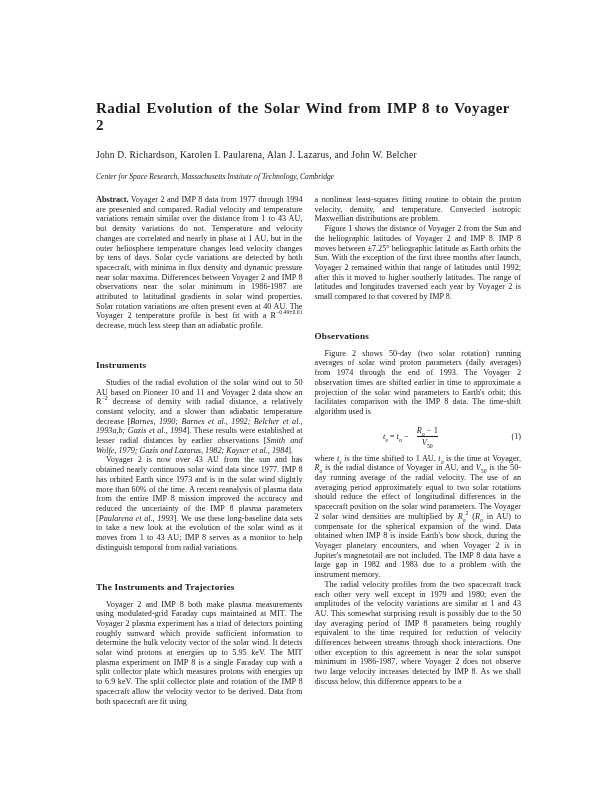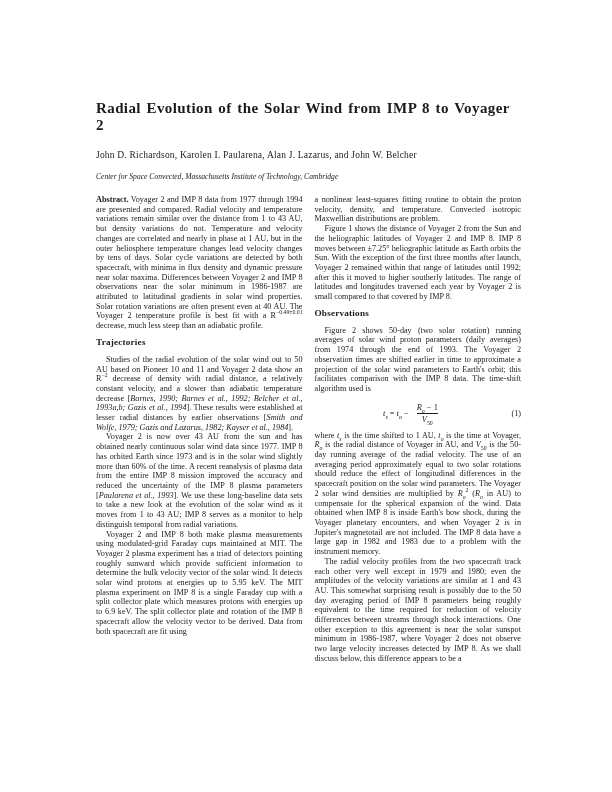--- a/index.html
+++ b/index.html
@@ -32,21 +32,21 @@
   }
   .col{width:207px;}
   .para{
     font-size:8.2px;line-height:9.7px;
     text-align:justify;margin:0;
   }
   .para.indent{text-indent:10px;}
   sup,sub{font-size:70%;line-height:0;}
   .heading{
     font-size:9.2px;font-weight:bold;
-    margin:6px 0 8px 0;letter-spacing:0.2px;
+    margin:29px 0 8px 0;letter-spacing:0.2px;
   }
   .equation{
     display:flex;align-items:center;
     margin:9px 0 7px 0;
     font-size:8.4px;
   }
   .eq-body{
     flex:1;display:flex;justify-content:center;align-items:center;
   }
   .frac{
@@ -57,31 +57,32 @@
   .frac .den{border-top:0.8px solid #1b1b1b;padding:1px 5px 0 5px;}
   .eq-number{font-size:8.2px;}
 </style>
 </head>
 <body>
 
 <div class="page">
 
   <h1 class="title">Radial Evolution of the Solar Wind from IMP 8 to Voyager 2</h1>
   <div class="authors">John D. Richardson, Karolen I. Paularena, Alan J. Lazarus, and John W. Belcher</div>
-  <div class="affiliation">Center for Space Convected, Massachusetts Institute of Technology, Cambridge</div>
+  <div class="affiliation">Center for Space Research, Massachusetts Institute of Technology, Cambridge</div>
 
   <div class="columns">
 
     <div class="col">
       <p class="para"><b>Abstract.</b>  Voyager 2 and IMP 8 data from 1977 through 1994 are presented and compared.  Radial velocity and temperature variations remain similar over the distance from 1 to 43 AU, but density variations do not. Temperature and velocity changes are correlated and nearly in phase at 1 AU, but in the outer heliosphere temperature changes lead velocity changes by tens of days. Solar cycle variations are detected by both spacecraft, with minima in flux density and dynamic pressure near solar maxima. Differences between Voyager 2 and IMP 8 observations near the solar minimum in 1986-1987 are attributed to latitudinal gradients in solar wind properties.  Solar rotation variations are often present even at 40 AU. The Voyager 2 temperature profile is best fit with a R<sup>−0.49±0.01</sup> decrease, much less steep than an adiabatic profile.</p>
 
-      <div class="heading">Trajectories</div>
+      <div class="heading">Instruments</div>
       <p class="para indent">Studies of the radial evolution of the solar wind out to 50 AU based on Pioneer 10 and 11 and Voyager 2 data show an R<sup>−2</sup> decrease of density with radial distance, a relatively constant velocity, and a slower than adiabatic temperature decrease [<i>Barnes, 1990; Barnes et al., 1992; Belcher et al., 1993a,b; Gazis et al., 1994</i>]. These results were established at lesser radial distances by earlier observations [<i>Smith and Wolfe, 1979; Gazis and Lazarus, 1982; Kayser et al., 1984</i>].</p>
       <p class="para indent">Voyager 2 is now over 43 AU from the sun and has obtained nearly continuous solar wind data since 1977. IMP 8 has orbited Earth since 1973 and is in the solar wind slightly more than 60% of the time. A recent reanalysis of plasma data from the entire IMP 8 mission improved the accuracy and reduced the uncertainty of the IMP 8 plasma parameters [<i>Paularena et al., 1993</i>]. We use these long-baseline data sets to take a new look at the evolution of the solar wind as it moves from 1 to 43 AU; IMP 8 serves as a monitor to help distinguish temporal from radial variations.</p>
 
+      <div class="heading">The Instruments and Trajectories</div>
       <p class="para indent">Voyager 2 and IMP 8 both make plasma measurements using modulated-grid Faraday cups maintained at MIT. The Voyager 2 plasma experiment has a triad of detectors pointing roughly sunward which provide sufficient information to determine the bulk velocity vector of the solar wind. It detects solar wind protons at energies up to 5.95 keV. The MIT plasma experiment on IMP 8 is a single Faraday cup with a split collector plate which measures protons with energies up to 6.9 keV.  The split collector plate and rotation of the IMP 8 spacecraft allow the velocity vector to be derived. Data from both spacecraft are fit using</p>
     </div>
 
     <div class="col">
       <p class="para">a nonlinear least-squares fitting routine to obtain the proton velocity, density, and temperature.  Convected isotropic Maxwellian distributions are problem.</p>
       <p class="para indent">Figure 1 shows the distance of Voyager 2 from the Sun and the heliographic latitudes of Voyager 2 and IMP 8. IMP 8 moves between ±7.25° heliographic latitude as Earth orbits the Sun. With the exception of the first three months after launch, Voyager 2 remained within that range of latitudes until 1992; after this it moved to higher southerly latitudes.  The range of latitudes and longitudes traversed each year by Voyager 2 is small compared to that covered by IMP 8.</p>
 
       <div class="heading">Observations</div>
       <p class="para indent">Figure 2 shows 50-day (two solar rotation) running averages of solar wind proton parameters (daily averages) from 1974 through the end of 1993.  The Voyager 2 observation times are shifted earlier in time to approximate a projection of the solar wind parameters to Earth's orbit; this facilitates comparison with the IMP 8 data. The time-shift algorithm used is</p>
 

